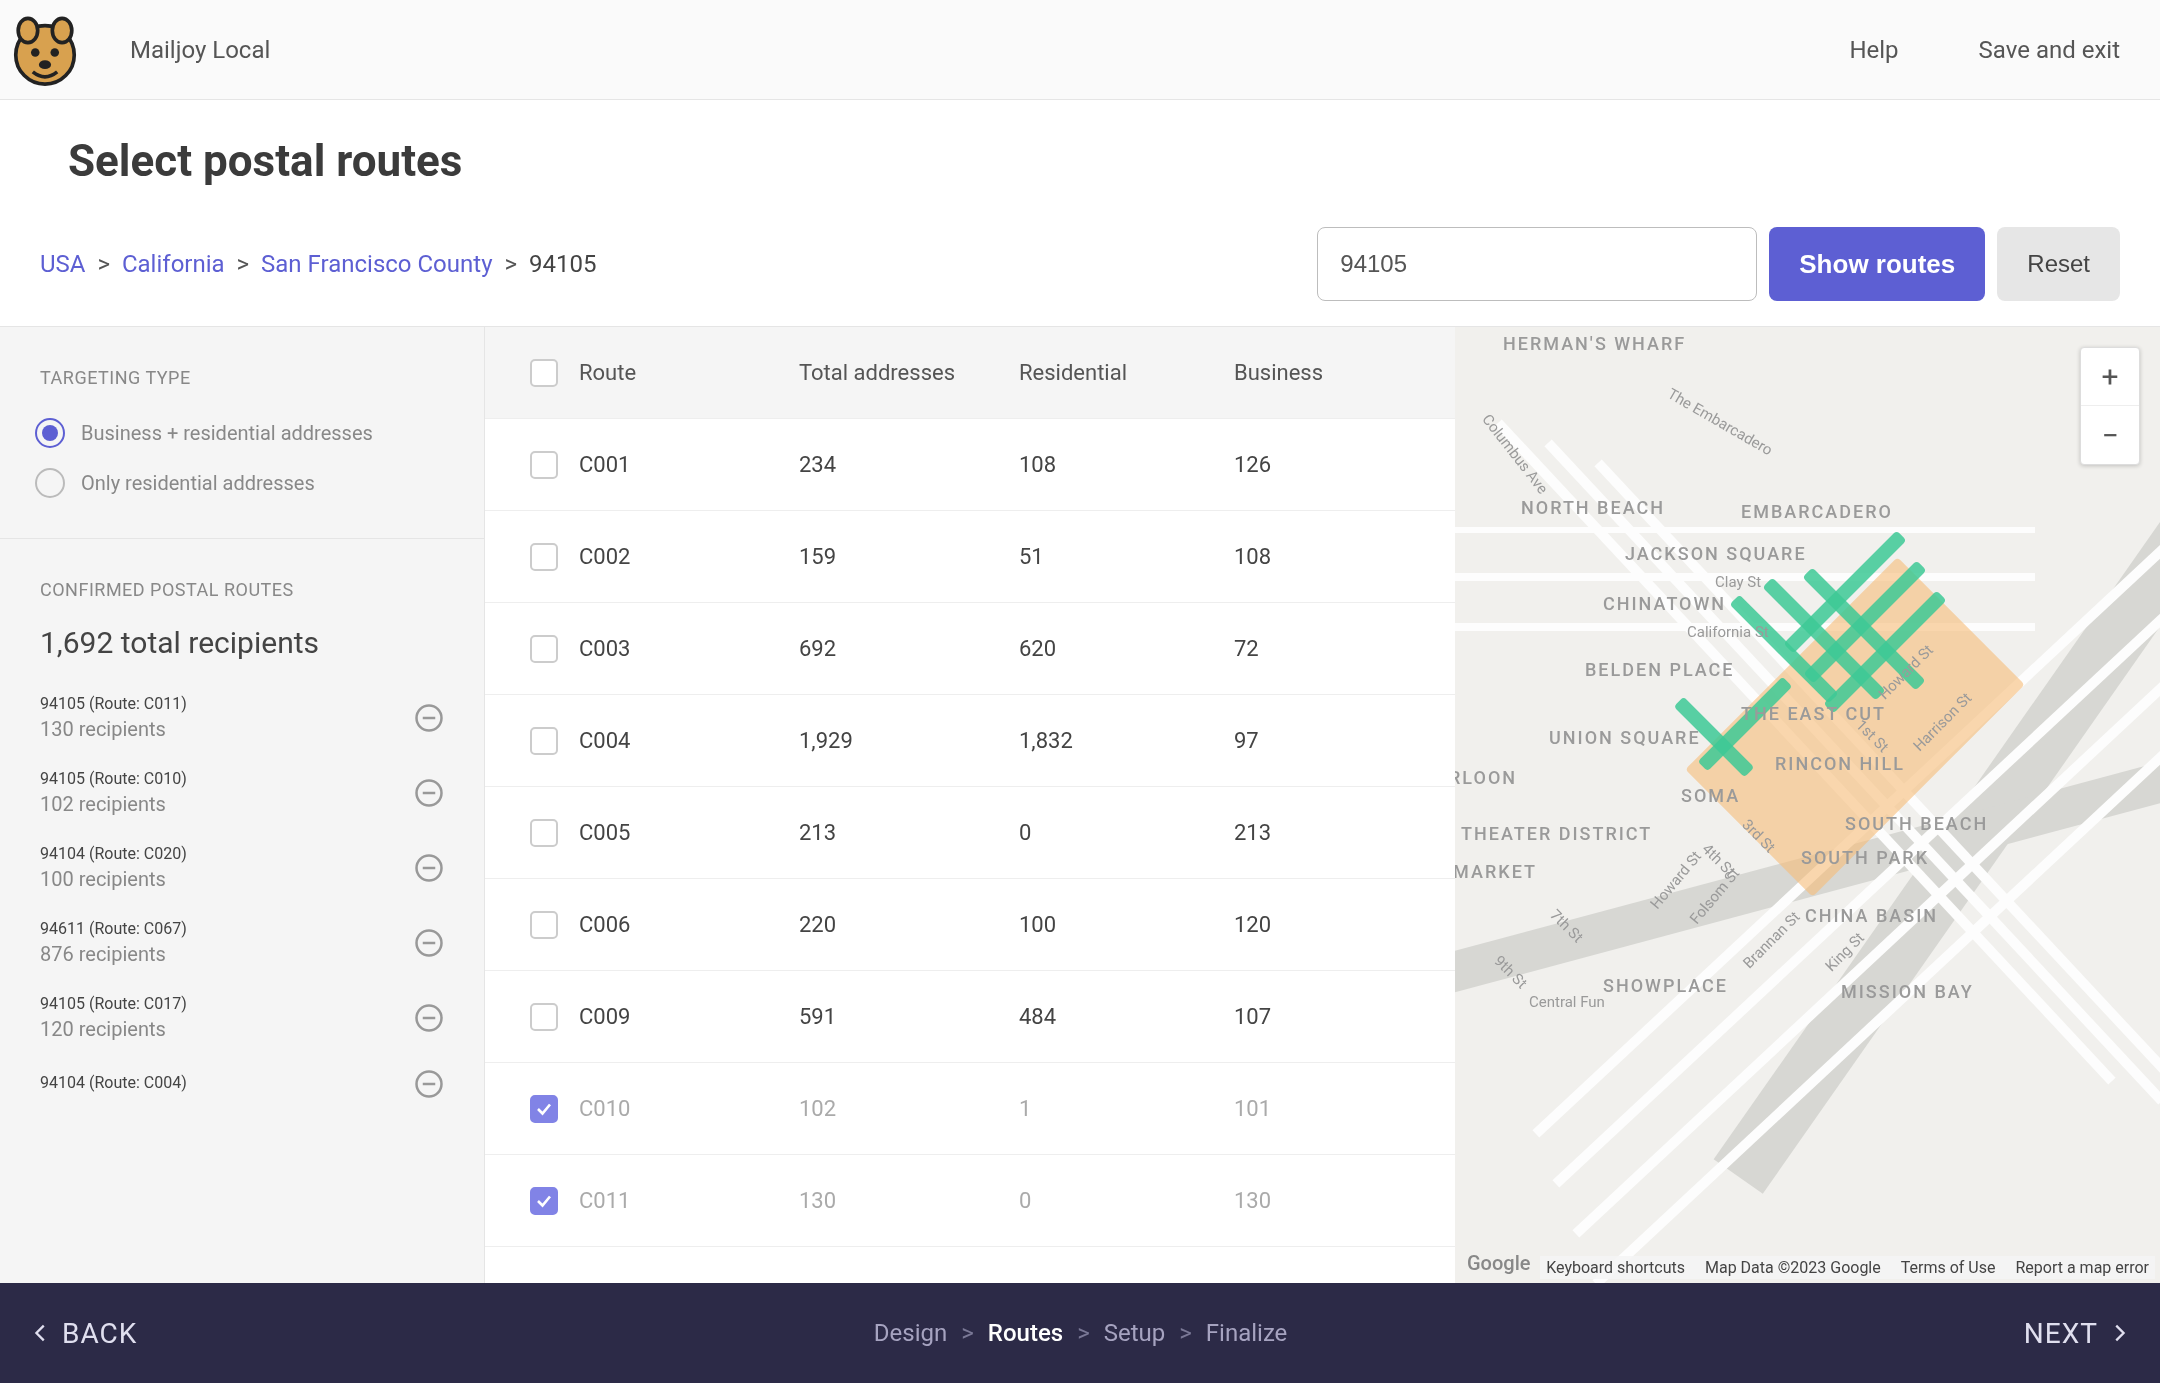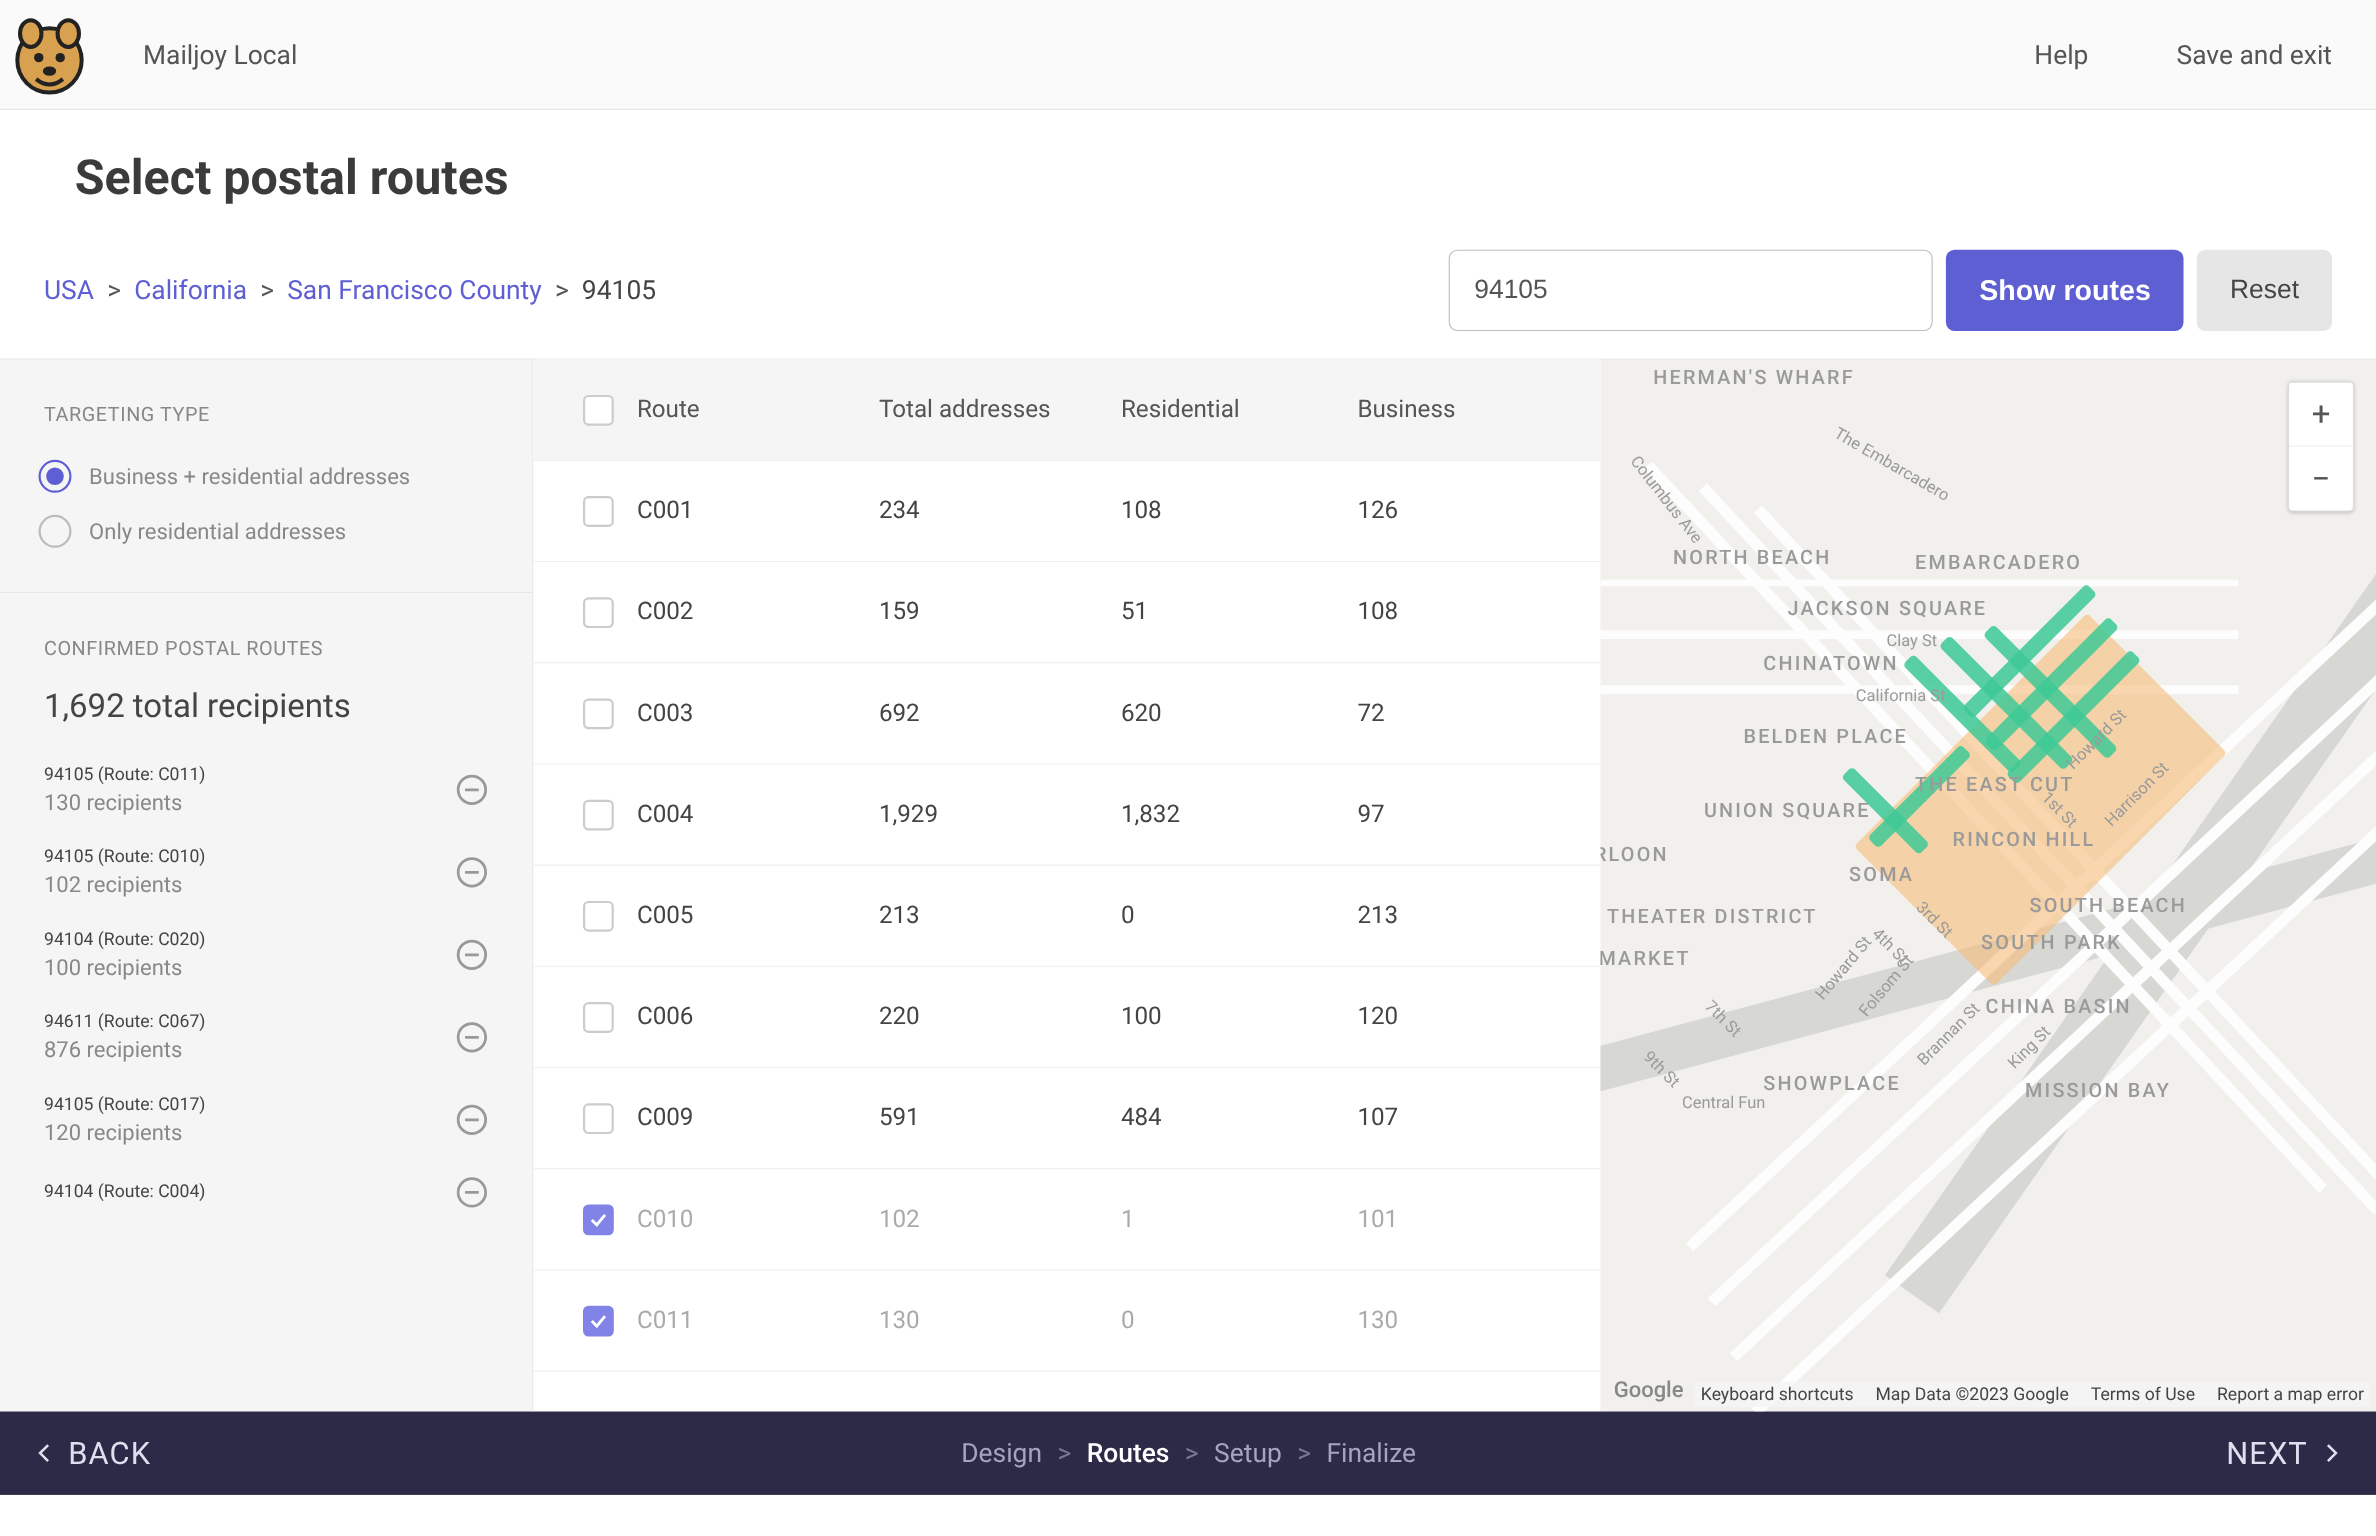--- a/index.html
+++ b/index.html
@@ -280,21 +280,21 @@
   font-size: 16px;
   color: #444;
   background: rgba(245,245,245,0.85);
   padding: 2px 6px;
   display: flex;
   gap: 20px;
 }
 
 
 .footer {
-  height: 76px;
+  height: 100px;
   background: #2c2a47;
   color: #fff;
   display: flex;
   align-items: center;
   padding: 0 30px;
 }
 .footer-back, .footer-next {
   display: flex;
   align-items: center;
   font-size: 28px;

